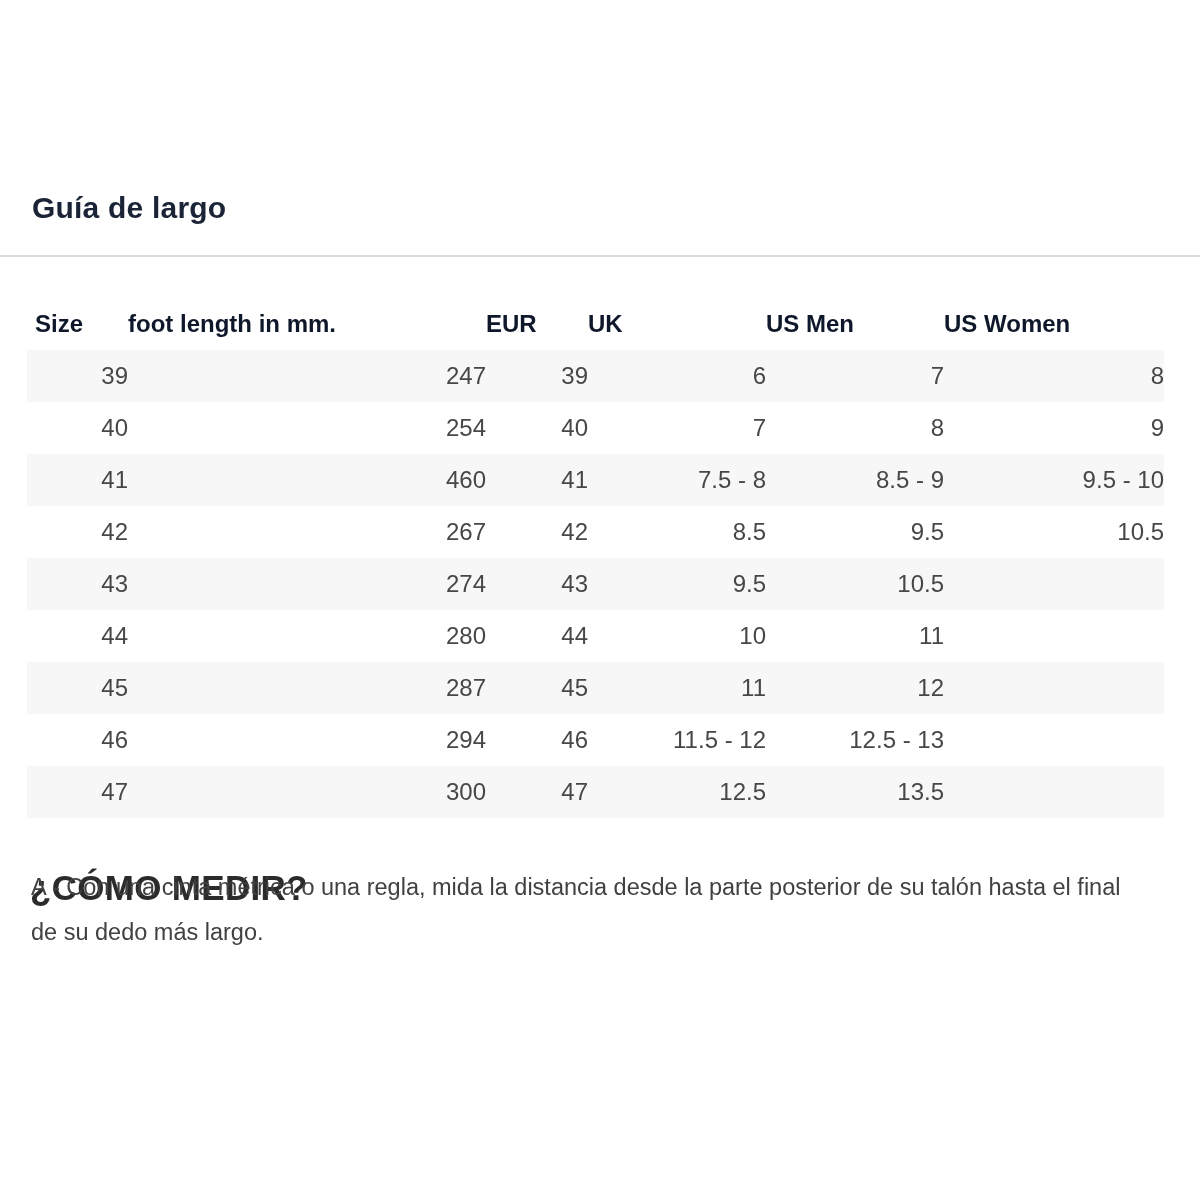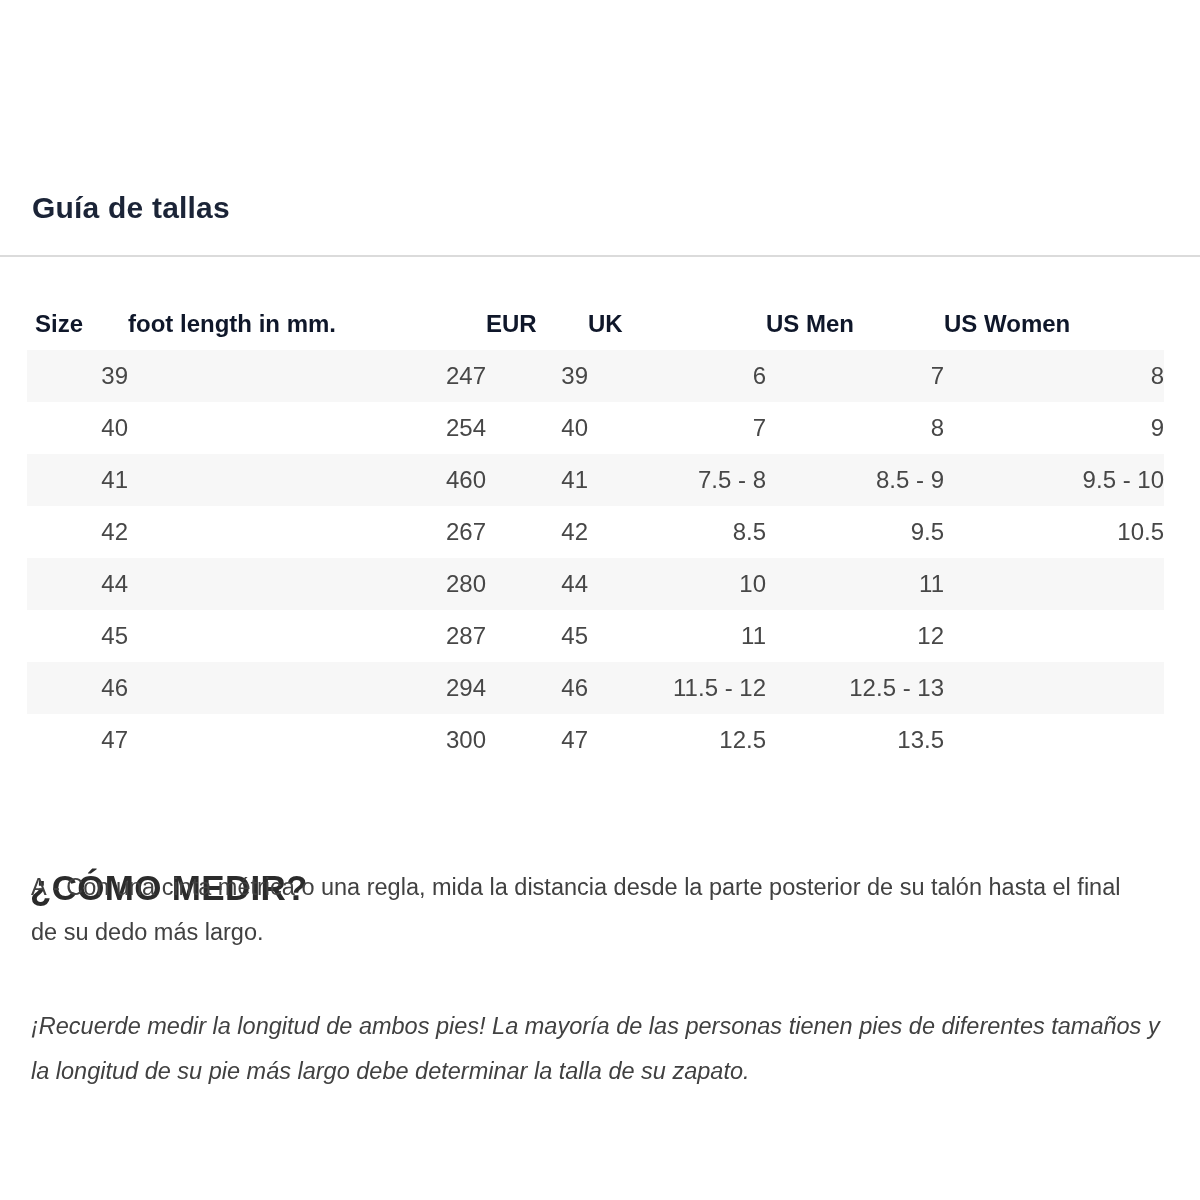--- a/index.html
+++ b/index.html
@@ -92,21 +92,21 @@
     line-height: 45px;
     font-style: italic;
     color: #414141;
   }
 </style>
 </head>
 <body>
 
 <div class="page">
 
-  <h2 class="guide-title">Guía de tallas</h2>
+  <h2 class="guide-title">Guía de largo</h2>
 
   <div class="divider"></div>
 
   <table class="size-table">
     <colgroup>
       <col style="width:101px">
       <col style="width:358px">
       <col style="width:102px">
       <col style="width:178px">
       <col style="width:178px">
@@ -149,20 +149,28 @@
         </tr>
         <tr>
           <td>42</td>
           <td>267</td>
           <td>42</td>
           <td>8.5</td>
           <td>9.5</td>
           <td>10.5</td>
         </tr>
         <tr>
+          <td>43</td>
+          <td>274</td>
+          <td>43</td>
+          <td>9.5</td>
+          <td>10.5</td>
+          <td></td>
+        </tr>
+        <tr>
           <td>44</td>
           <td>280</td>
           <td>44</td>
           <td>10</td>
           <td>11</td>
           <td></td>
         </tr>
         <tr>
           <td>45</td>
           <td>287</td>
@@ -187,15 +195,14 @@
           <td>13.5</td>
           <td></td>
         </tr>
       </tbody>
   </table>
 
   <h3 class="measure-heading">¿CÓMO MEDIR?</h3>
 
   <p class="measure-instruction">A - Con una cinta métrica o una regla, mida la distancia desde la parte posterior de su talón hasta el final de su dedo más largo.</p>
 
-  <p class="measure-note">¡Recuerde medir la longitud de ambos pies! La mayoría de las personas tienen pies de diferentes tamaños y la longitud de su pie más largo debe determinar la talla de su zapato.</p>
 
 </div>
 
 </body></html>

